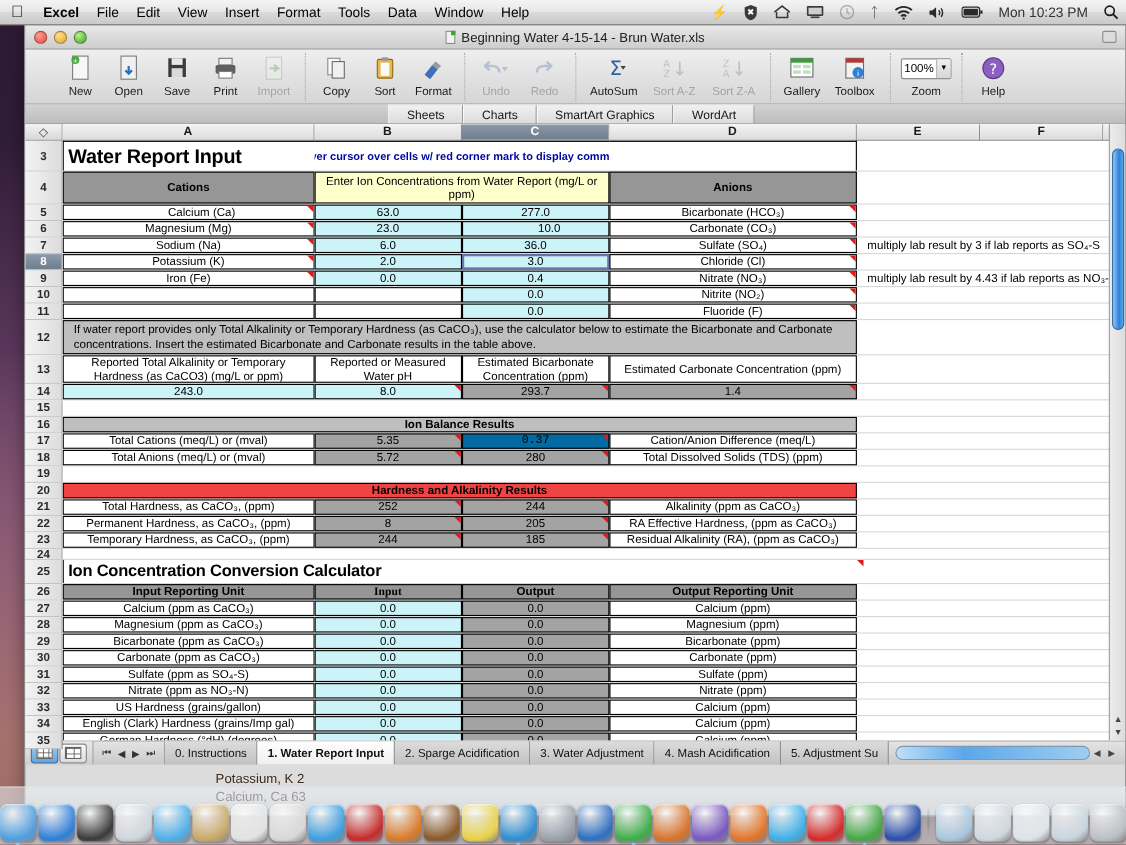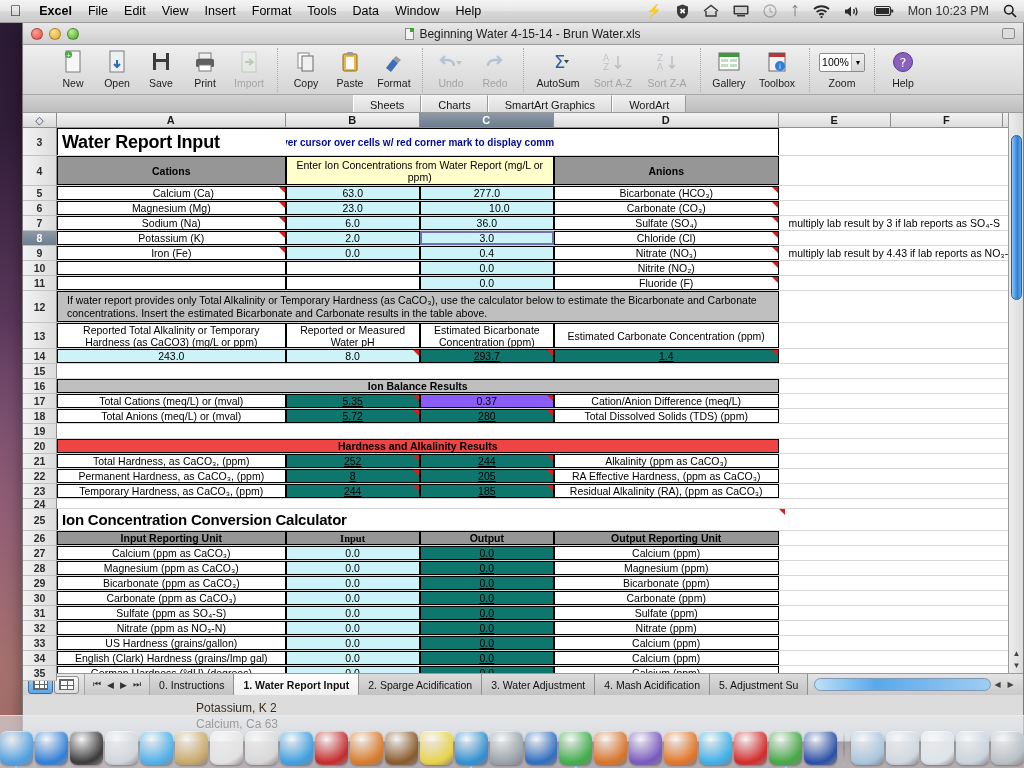--- a/index.html
+++ b/index.html
@@ -129,22 +129,22 @@
   #sheetarea { flex:1; position:relative; overflow:hidden; background:#fff; }
   .grid-row { display:flex; border-bottom:1px solid #d7d7d7; }
 
   .cell { position:relative; overflow:hidden; white-space:nowrap;
           display:flex; align-items:center; font-size:10.5px; color:#000; }
   .cell.c { justify-content:center; }
   .cell.l { justify-content:flex-start; padding-left:4px; }
   .bx { border:1px solid #000; }
   .gray { background:#969696; font-weight:bold; text-align:center; }
   .cyan { background:#ccf3f8; }
-  .yellow { background:#0f766e;text-decoration:underline; }
-  .brightyellow { background:#8b5cf6; }
+  .yellow { background:#a3a3a3; }
+  .brightyellow { background:#0369a1;font-family:Liberation Mono, monospace; }
   .cream { background:#ffffcc; }
   .redmark:after{
     content:""; position:absolute; top:0; right:0;
     border-top:6px solid #e01b1b; border-left:6px solid transparent;
   }
   .selcell { outline:2px solid #6a75b0; outline-offset:-2px; }
   .bigtitle { font-size:18px; font-weight:bold; letter-spacing:-.2px; }
   .bluenote { color:#00079e; font-weight:bold; font-size:10px; }
   .note { font-size:10.5px; color:#000; }
 
@@ -360,21 +360,21 @@
         <div class="lb">Copy</div>
       </div>
       <div class="titem">
         <div class="gl">
           <svg width="20" height="22" viewBox="0 0 20 22">
               <rect x="3" y="3" width="14" height="17" rx="1.5" fill="#e8b84a" stroke="#8a6a1a"></rect>
               <rect x="6" y="6" width="8" height="12" fill="#fafafa"></rect>
               <rect x="7" y="1" width="6" height="3.5" rx="1" fill="#9a9a9a"></rect>
             </svg>
         </div>
-        <div class="lb">Paste</div>
+        <div class="lb">Sort</div>
       </div>
       <div class="titem">
         <div class="gl">
           <svg width="22" height="22" viewBox="0 0 22 22">
               <path d="M3 17l7-9 5 4-7 9z" fill="#3f6fb8"></path>
               <path d="M13 5l5 4-3 3-5-4z" fill="#9a9a9a"></path>
             </svg>
         </div>
         <div class="lb">Format</div>
       </div>

